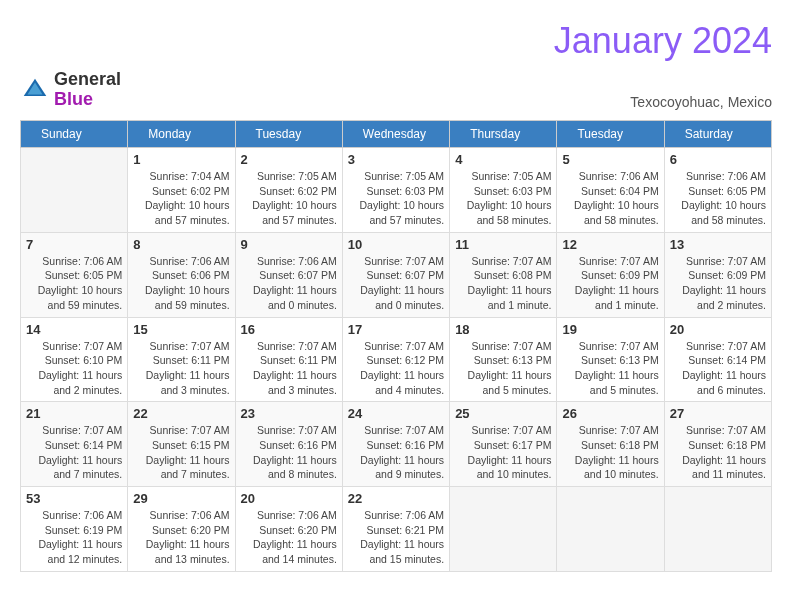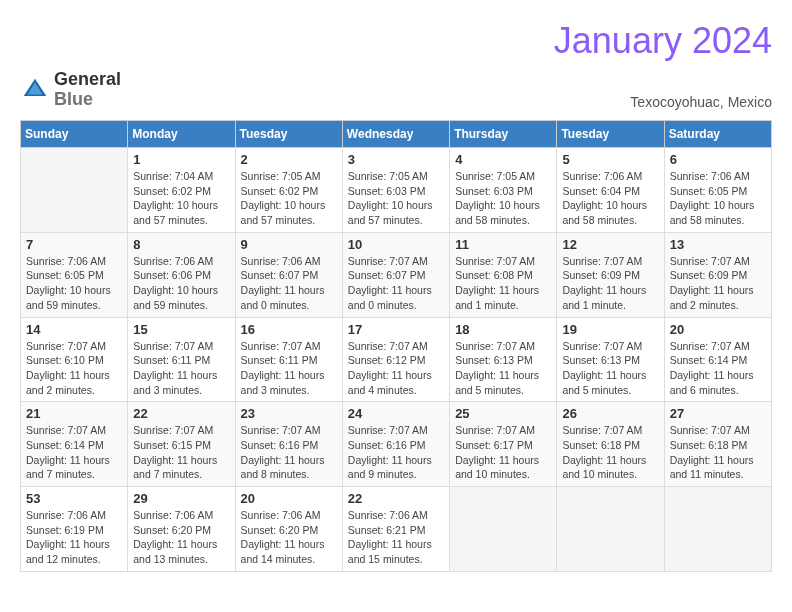--- a/index.html
+++ b/index.html
@@ -20,21 +20,21 @@
       display: flex;
       align-items: center;
       gap: 4px;
     }
     .logo-text {
       font-size: 18px;
       font-weight: bold;
       line-height: 1.1;
     }
     .logo-general { color: #333; }
-    .logo-blue { color: #737373; }
+    .logo-blue { color: #a21caf; }
     .logo-icon {
       width: 30px;
       height: 30px;
     }
     .title-section {
       text-align: right;
     }
     .month-title {
       font-size: 36px;
       font-weight: normal;
@@ -46,24 +46,24 @@
       margin-top: 32px;
     }
     .calendar {
       width: 100%;
       border-collapse: collapse;
       font-size: 11px;
     }
     .calendar th {
       background-color: #3a7fc1;
       color: #fff;
-      padding: 6px 4px;
+      padding: 6px 20px;
       text-align: left;
       font-size: 12px;
-      font-weight: bold;
+      font-weight: normal;
       border: 1px solid #ccc;
     }
     .calendar td {
       vertical-align: top;
       padding: 4px 5px;
       border: 1px solid #ddd;
       width: 107px;
       min-height: 80px;
       background: #fff;
     }
@@ -74,20 +74,21 @@
       font-size: 13px;
       font-weight: bold;
       color: #333;
       display: block;
       margin-bottom: 2px;
     }
     .day-info {
       color: #444;
       line-height: 1.4;
       font-size: 10.5px;
+      text-align: right;
     }
     .empty-cell {
       background: #f5f5f5 !important;
     }
   </style>
 </head>
 <body>
 
 <div class="header">
   <div class="logo">

